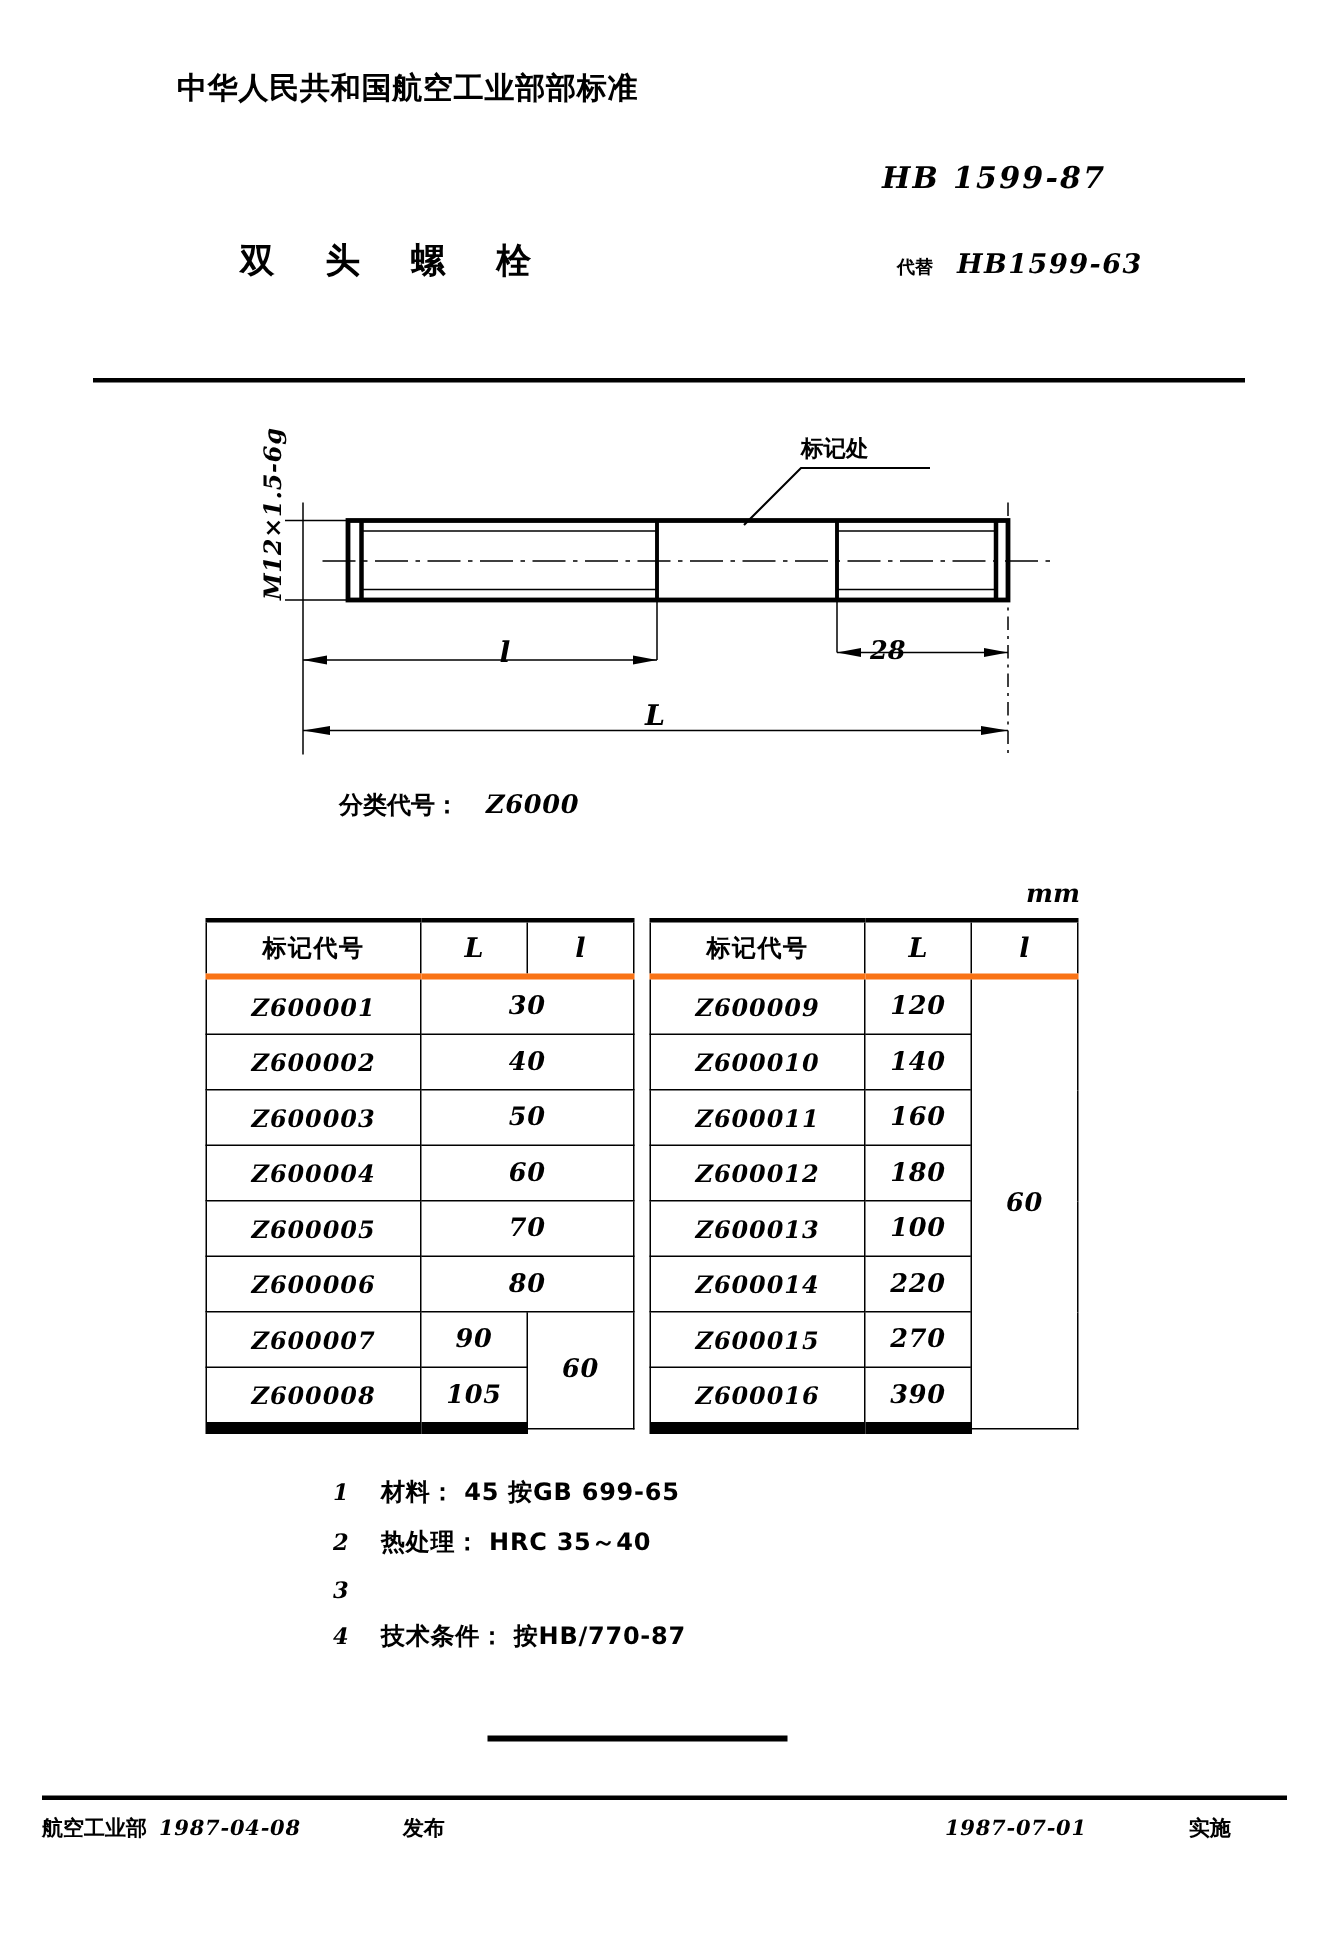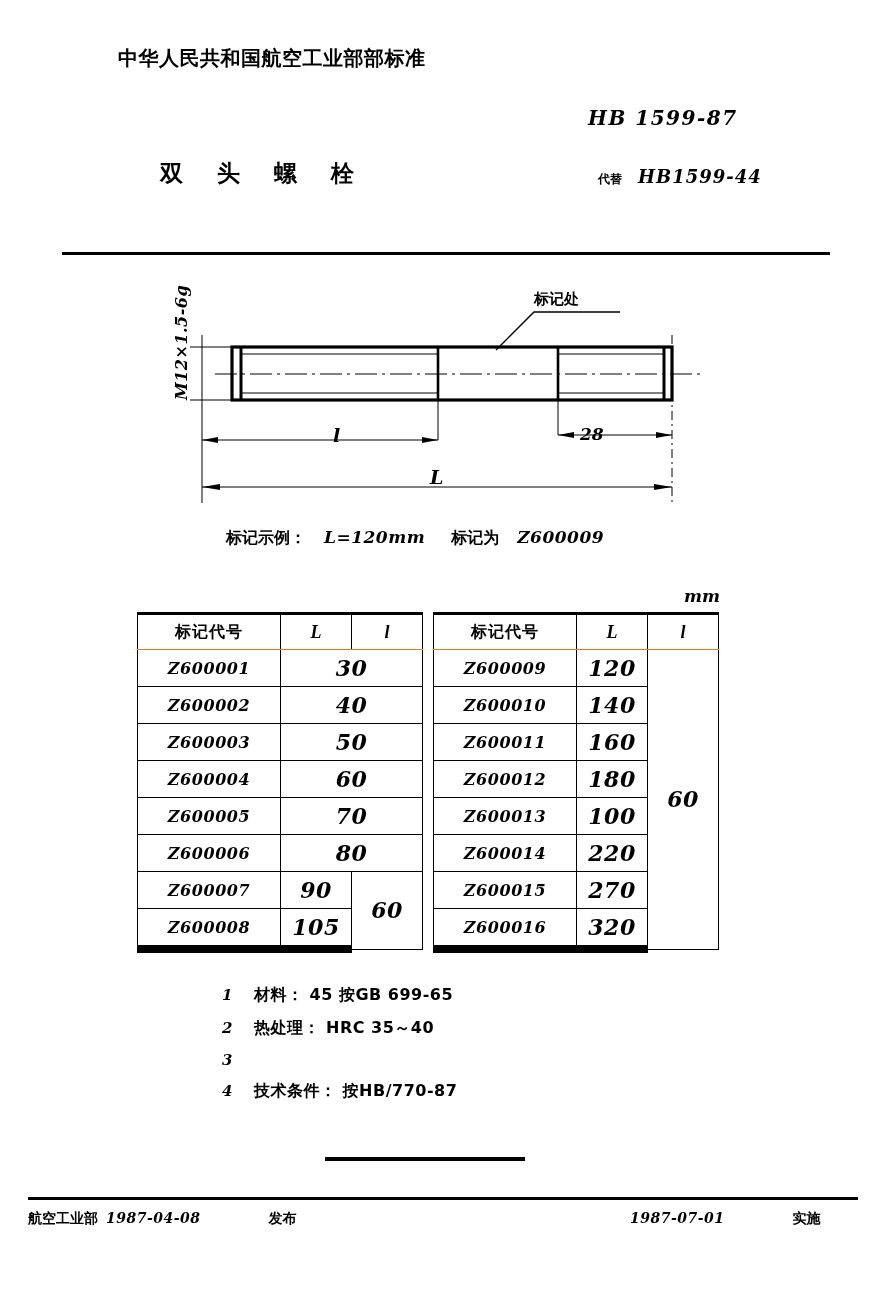--- a/index.html
+++ b/index.html
@@ -180,23 +180,22 @@
   table.spec-table td, table.spec-table th {
     border: 1px solid #000;
     text-align: center;
     vertical-align: middle;
     height: 36px;
     padding: 0;
     font-weight: bold;
   }
   table.spec-table thead th {
     border-top: 3px solid #000;
-    border-bottom: 1px solid #f97316;
+    border-bottom: 4px solid #f97316;
     height: 34px;
-    font-family: Liberation Serif, serif;
   }
   table.spec-table tbody tr:last-child td {
     border-bottom: 8px solid #000000;
   }
   table.spec-table td:first-child,
   table.spec-table th:first-child {
     border-left: 1px solid #000;
   }
   .col-code { width: 143px; }
   .col-L    { width: 71px; }
@@ -207,21 +206,21 @@
     font-style: normal;
     font-size: 16px;
     letter-spacing: 1px;
   }
   .hdr-sym {
     font-family: "DejaVu Serif", serif;
     font-style: italic;
     font-size: 18px;
   }
   .cell-code { letter-spacing: 0.6px; font-size: 16px; }
-  .cell-num  { font-size: 22px; letter-spacing: 0.5px; margin-left: 28px; }
+  .cell-num  { font-size: 17px; letter-spacing: 0.5px; margin-left: 28px; }
 
   
   .notes {
     position: absolute;
     left: 222px; top: 985px;
     width: 620px;
   }
   .note-row {
     display: flex;
     align-items: baseline;
@@ -302,21 +301,21 @@
 <div class="page">
 
   <div class="org-title">中华人民共和国航空工业部部标准</div>
 
   <div class="std-no">HB 1599-87</div>
 
   <div class="doc-title">双头螺栓</div>
 
   <div class="replaces-wrap">
     <span class="replaces-label">代替</span>
-    <span class="replaces-value">HB1599-44</span>
+    <span class="replaces-value">HB1599-63</span>
   </div>
 
   <div class="rule-top"></div>
 
   <div class="mark-label">标记处</div>
 
   <div class="thread-spec">M12×1.5-6g</div>
 
   <svg class="drawing" viewBox="0 0 885 240">
     <g stroke="#000" fill="none">
@@ -359,24 +358,22 @@
       <polygon points="672,212 654,209 654,215" fill="#000" stroke="none"></polygon>
     </g>
   </svg>
 
   <div class="dim-text dim-l-short">l</div>
   <div class="dim-text dim-28">28</div>
   <div class="dim-text dim-L-long">L</div>
 
   <div class="spec-block">
     <div class="spec-line">
-      <span class="spec-label">标记示例：</span>
-      <span class="spec-value">L=120mm</span>
-      <span class="spec-mid">标记为</span>
-      <span class="spec-value">Z600009</span>
+      <span class="spec-label">分类代号：</span>
+      <span class="spec-value">Z6000</span>
     </div>
   </div>
 
   <div class="unit-mm">mm</div>
 
   <div class="tables">
 
     <table class="spec-table left-table">
       <colgroup>
         <col class="col-code">
@@ -465,21 +462,21 @@
         <tr>
           <td class="cell-code">Z600014</td>
           <td class="cell-num">220</td>
         </tr>
         <tr>
           <td class="cell-code">Z600015</td>
           <td class="cell-num">270</td>
         </tr>
         <tr>
           <td class="cell-code">Z600016</td>
-          <td class="cell-num">320</td>
+          <td class="cell-num">390</td>
         </tr>
       </tbody>
     </table>
   </div>
 
   <div class="notes">
     <div class="note-row">
       <span class="note-num">1</span>
       <span class="note-text">材料：  45    按GB 699-65</span>
     </div>

